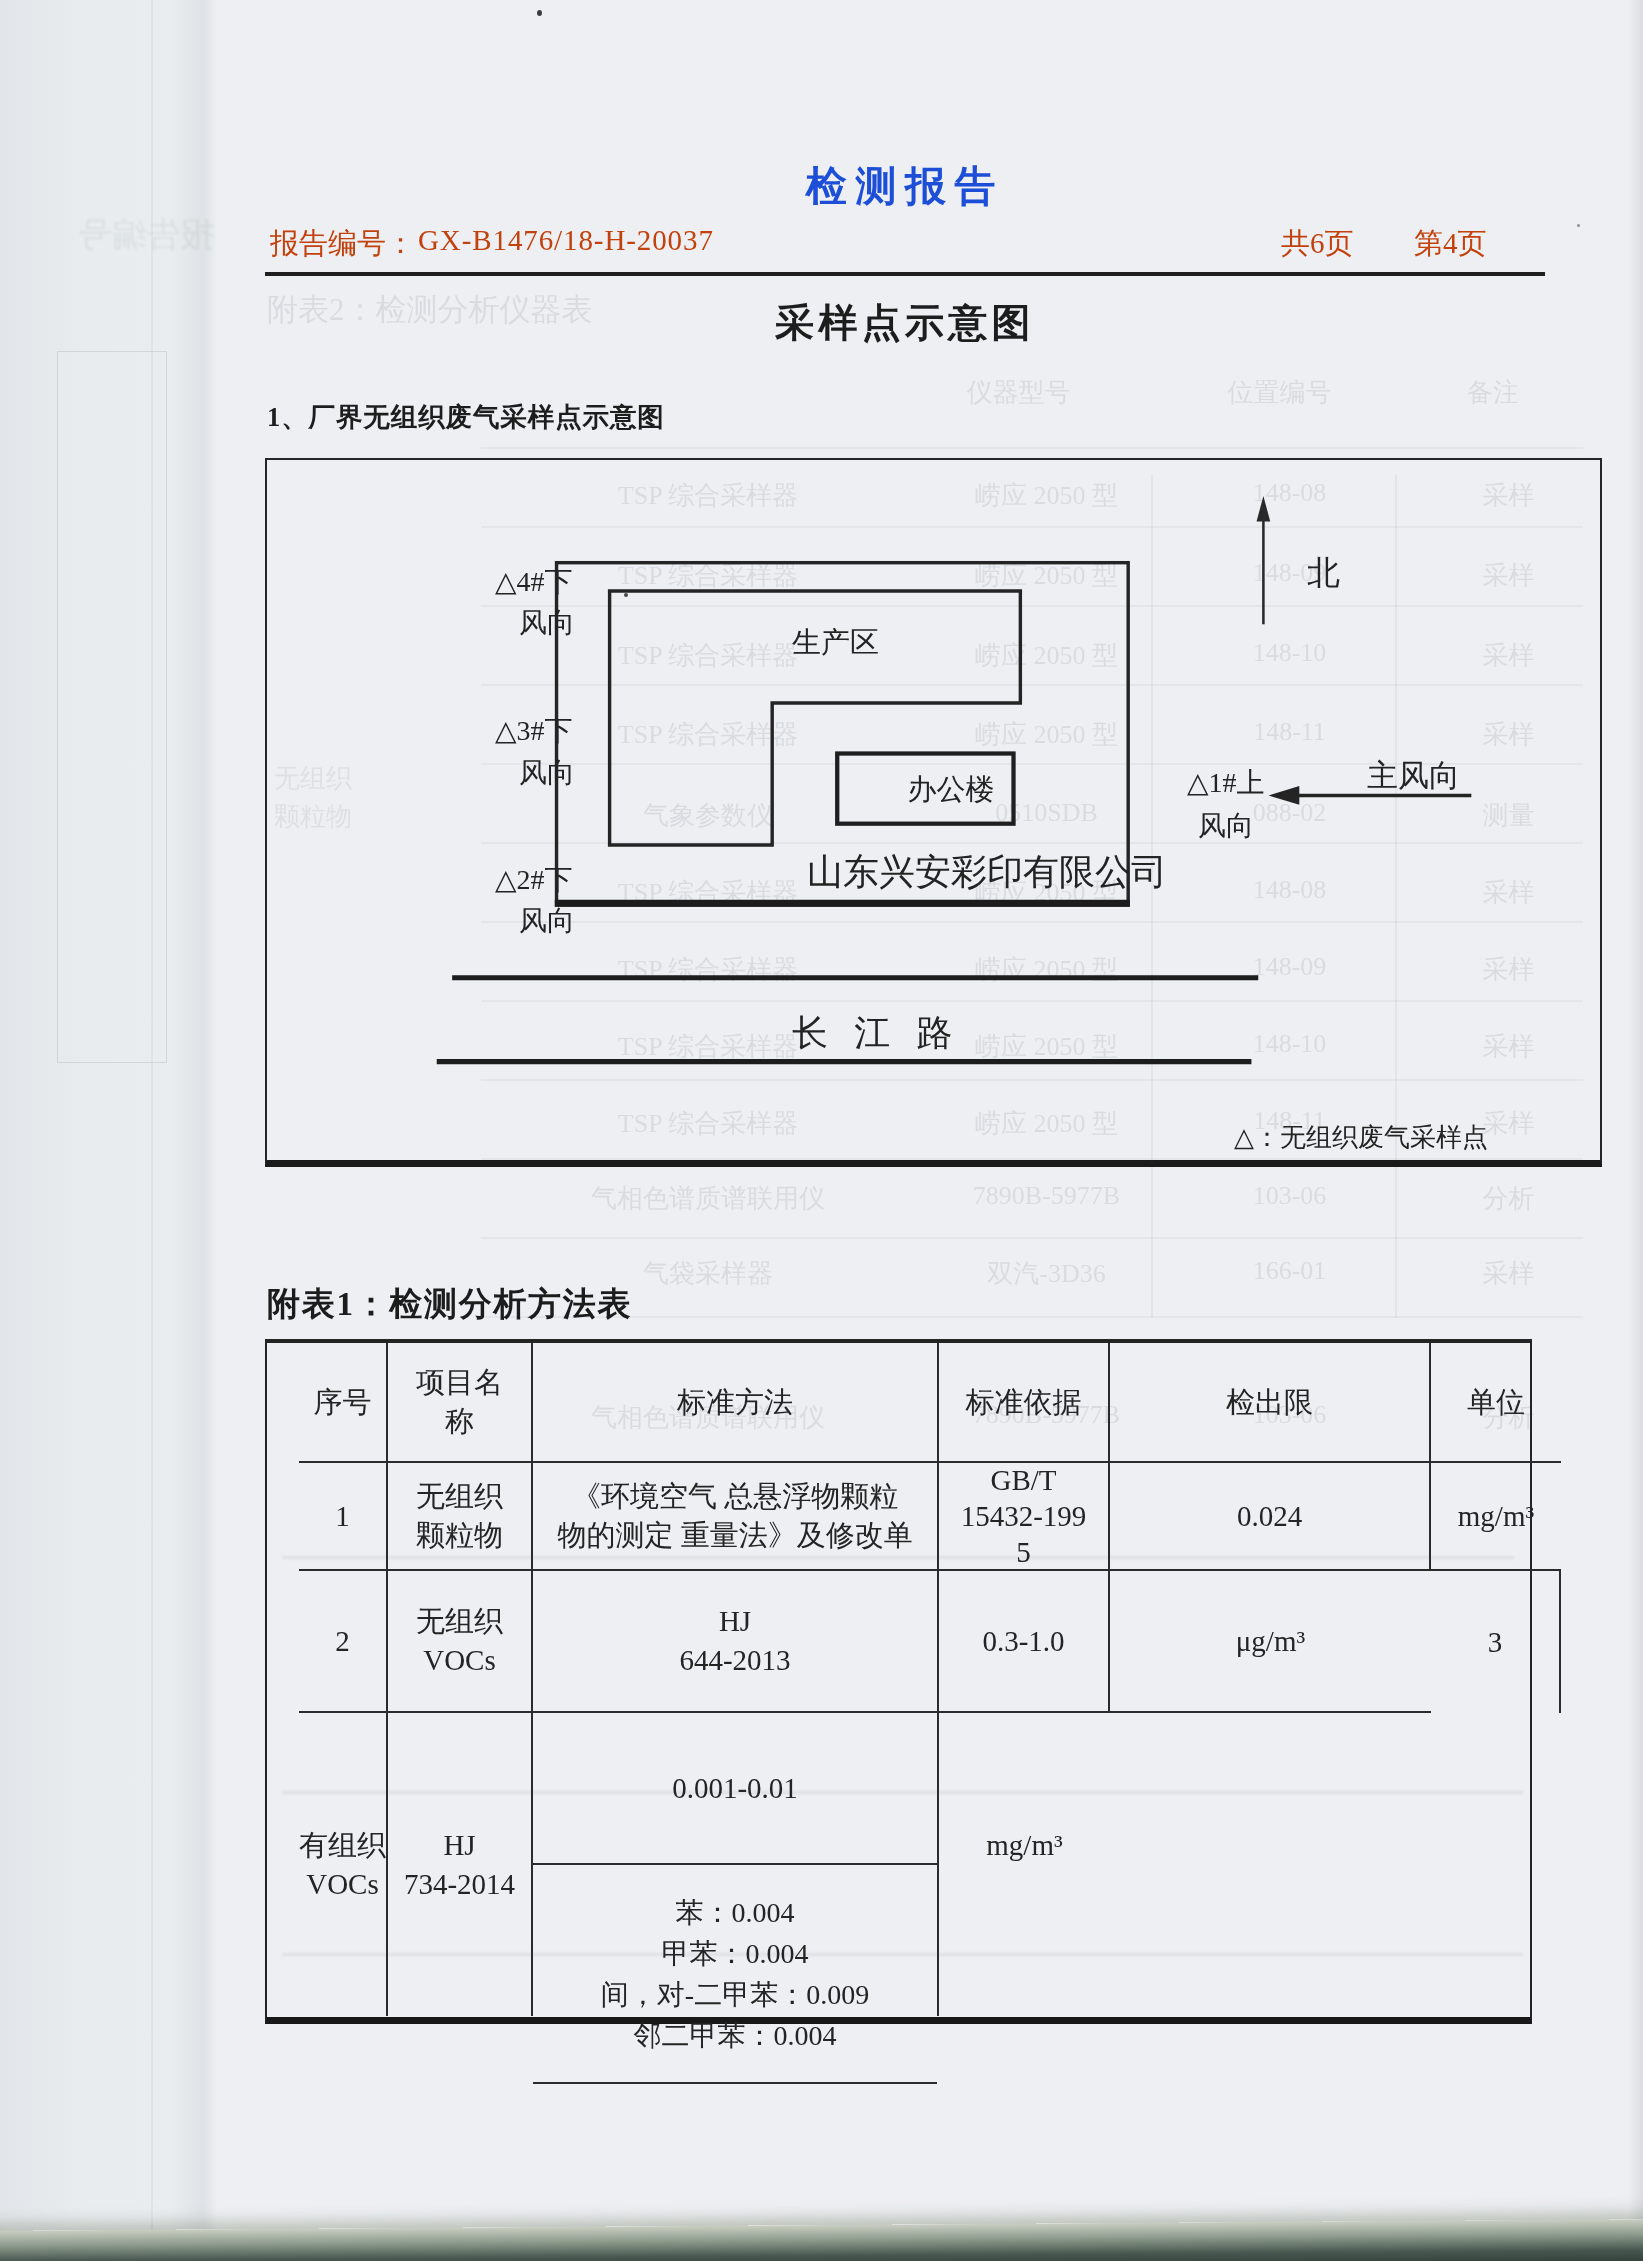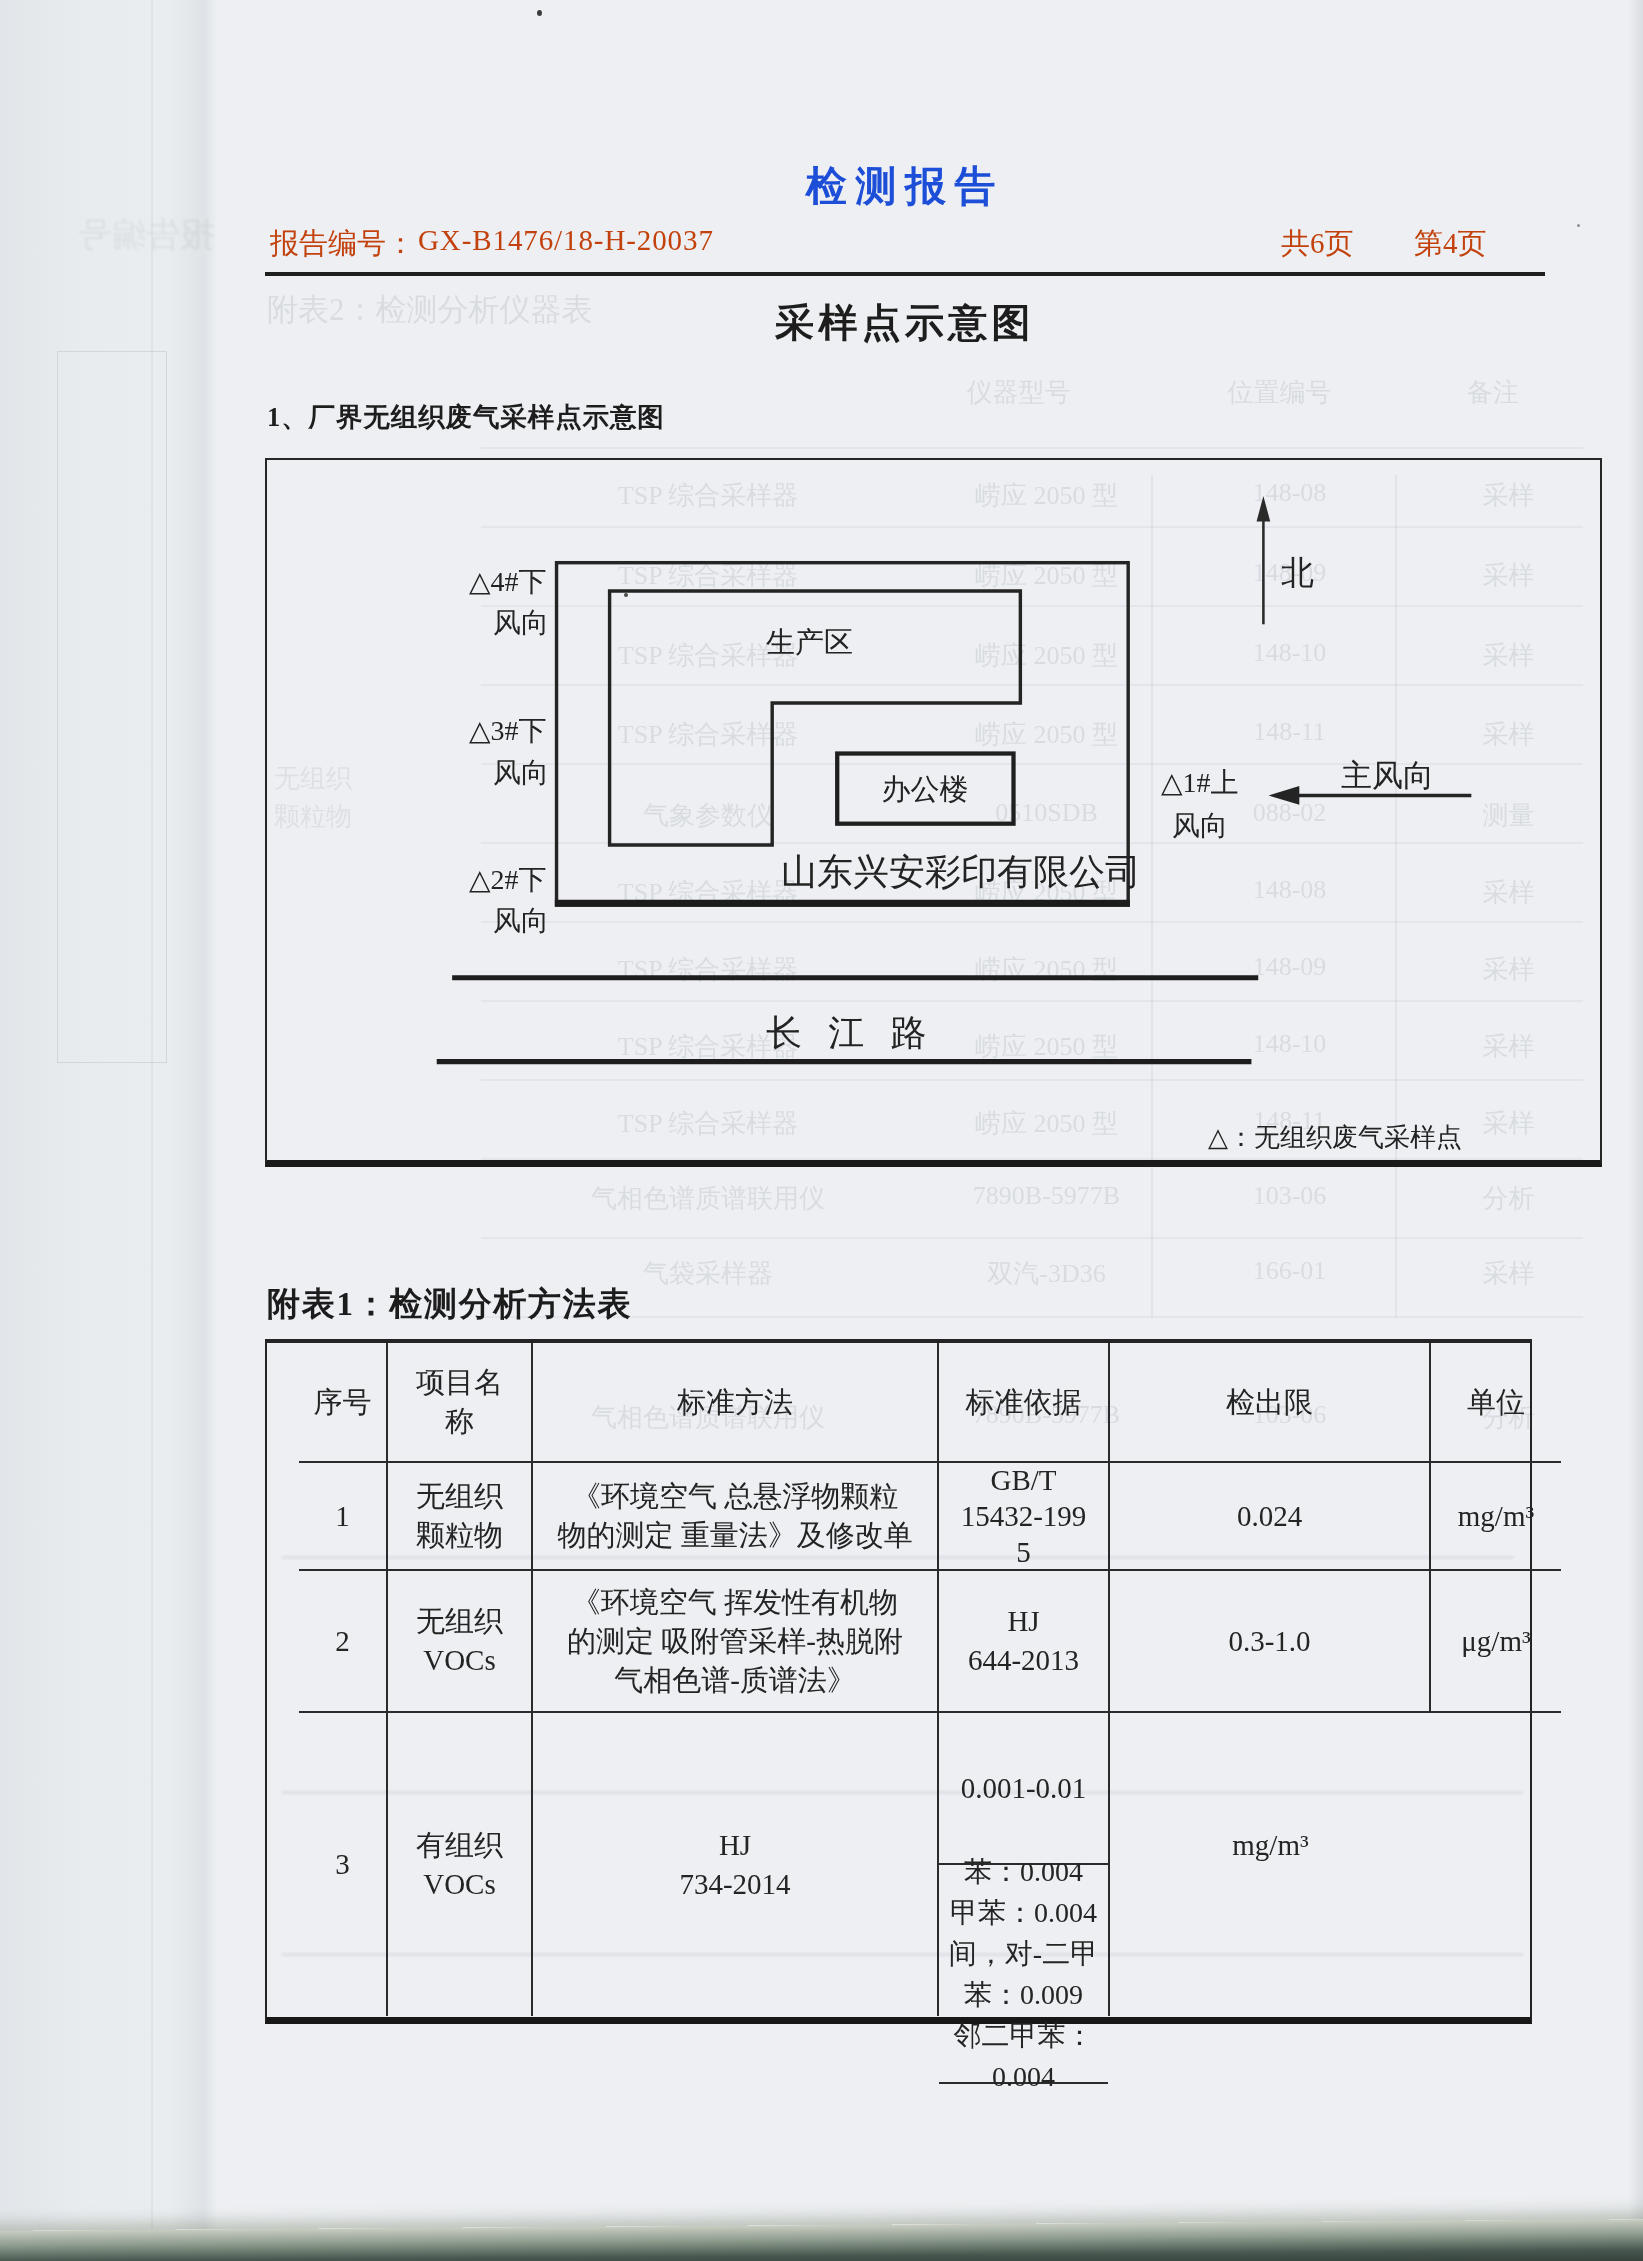--- a/index.html
+++ b/index.html
@@ -24,21 +24,21 @@
   .gbox{border:0.9px solid rgba(150,158,166,.28);}
   
   .company{left:265px;width:1280px;top:104px;text-align:center;font-size:38px;letter-spacing:1.7px;color:#2b2b2b;}
   .rtitle{left:265px;width:1280px;top:159px;text-align:center;font-size:41px;font-weight:bold;letter-spacing:8.6px;color:#1d4ed8;}
   .repline{top:224px;font-size:29px;color:#c2410c;}
   .rule{left:265px;top:272px;width:1280px;height:4.3px;background:#1f1f1f;}
   .stitle{left:265px;width:1280px;top:296px;text-align:center;font-size:39px;font-weight:bold;letter-spacing:4.3px;color:#1d1d1d;}
   .h1{left:267px;top:399px;font-size:26.5px;font-weight:bold;color:#1d1d1d;letter-spacing:0.9px;}
   
   .diagram{left:265px;top:458px;width:1333px;height:700px;border:2.6px solid #262626;border-bottom:7.7px solid #1b1b1b;box-sizing:content-box;}
-  .dlabel{position:absolute;font-size:28px;color:#232323;white-space:nowrap;}
+  .dlabel{position:absolute;font-size:28px;color:#232323;white-space:nowrap;margin-left:26px;}
   .dsvg{position:absolute;left:0;top:0;}
   
   .tcap{left:267px;top:1282px;font-size:33px;font-weight:bold;color:#1c1c1c;letter-spacing:1.7px;}
   .methods{left:265px;top:1339px;width:1267px;height:685px;display:grid;grid-template-columns:89px 145px 406px 171px 321px 130px;grid-template-rows:120px 108px 142px 303px;border:2.6px solid #242424;border-top-width:4.3px;border-bottom:7.7px solid #181818;box-sizing:border-box;background:transparent;padding-left:32px;}
   .c{border-right:2.6px solid #2b2b2b;border-bottom:2.6px solid #2b2b2b;display:flex;align-items:center;justify-content:center;text-align:center;white-space:pre-line;font-size:29px;line-height:39px;color:#242424;box-sizing:border-box;}
   .c.last{border-right:none;} .c.bot{border-bottom:none;}
   .limcell{display:block;padding:0;}
   .lim-top{height:72px;display:flex;align-items:center;justify-content:center;}
   .lim-box{height:221px;border-top:2.6px solid #2b2b2b;border-bottom:2.6px solid #2b2b2b;display:flex;align-items:center;justify-content:center;white-space:pre-line;font-size:28px;line-height:41px;box-sizing:border-box;}
   .unit3{align-items:flex-start;padding-top:113px;}
@@ -197,23 +197,20 @@
 物的测定 重量法》及修改单</div>
     <div class="c" style="line-height:36px;">GB/T
 15432-199
 5</div>
     <div class="c">0.024</div>
     <div class="c last">mg/m³</div>
 
     <div class="c">2</div>
     <div class="c">无组织
 VOCs</div>
-    <div class="c">《环境空气 挥发性有机物
-的测定 吸附管采样-热脱附
-气相色谱-质谱法》</div>
     <div class="c">HJ
 644-2013</div>
     <div class="c">0.3-1.0</div>
     <div class="c last">μg/m³</div>
 
     <div class="c bot">3</div>
     <div class="c bot">有组织
 VOCs</div>
     <div class="c bot">HJ
 734-2014</div>

